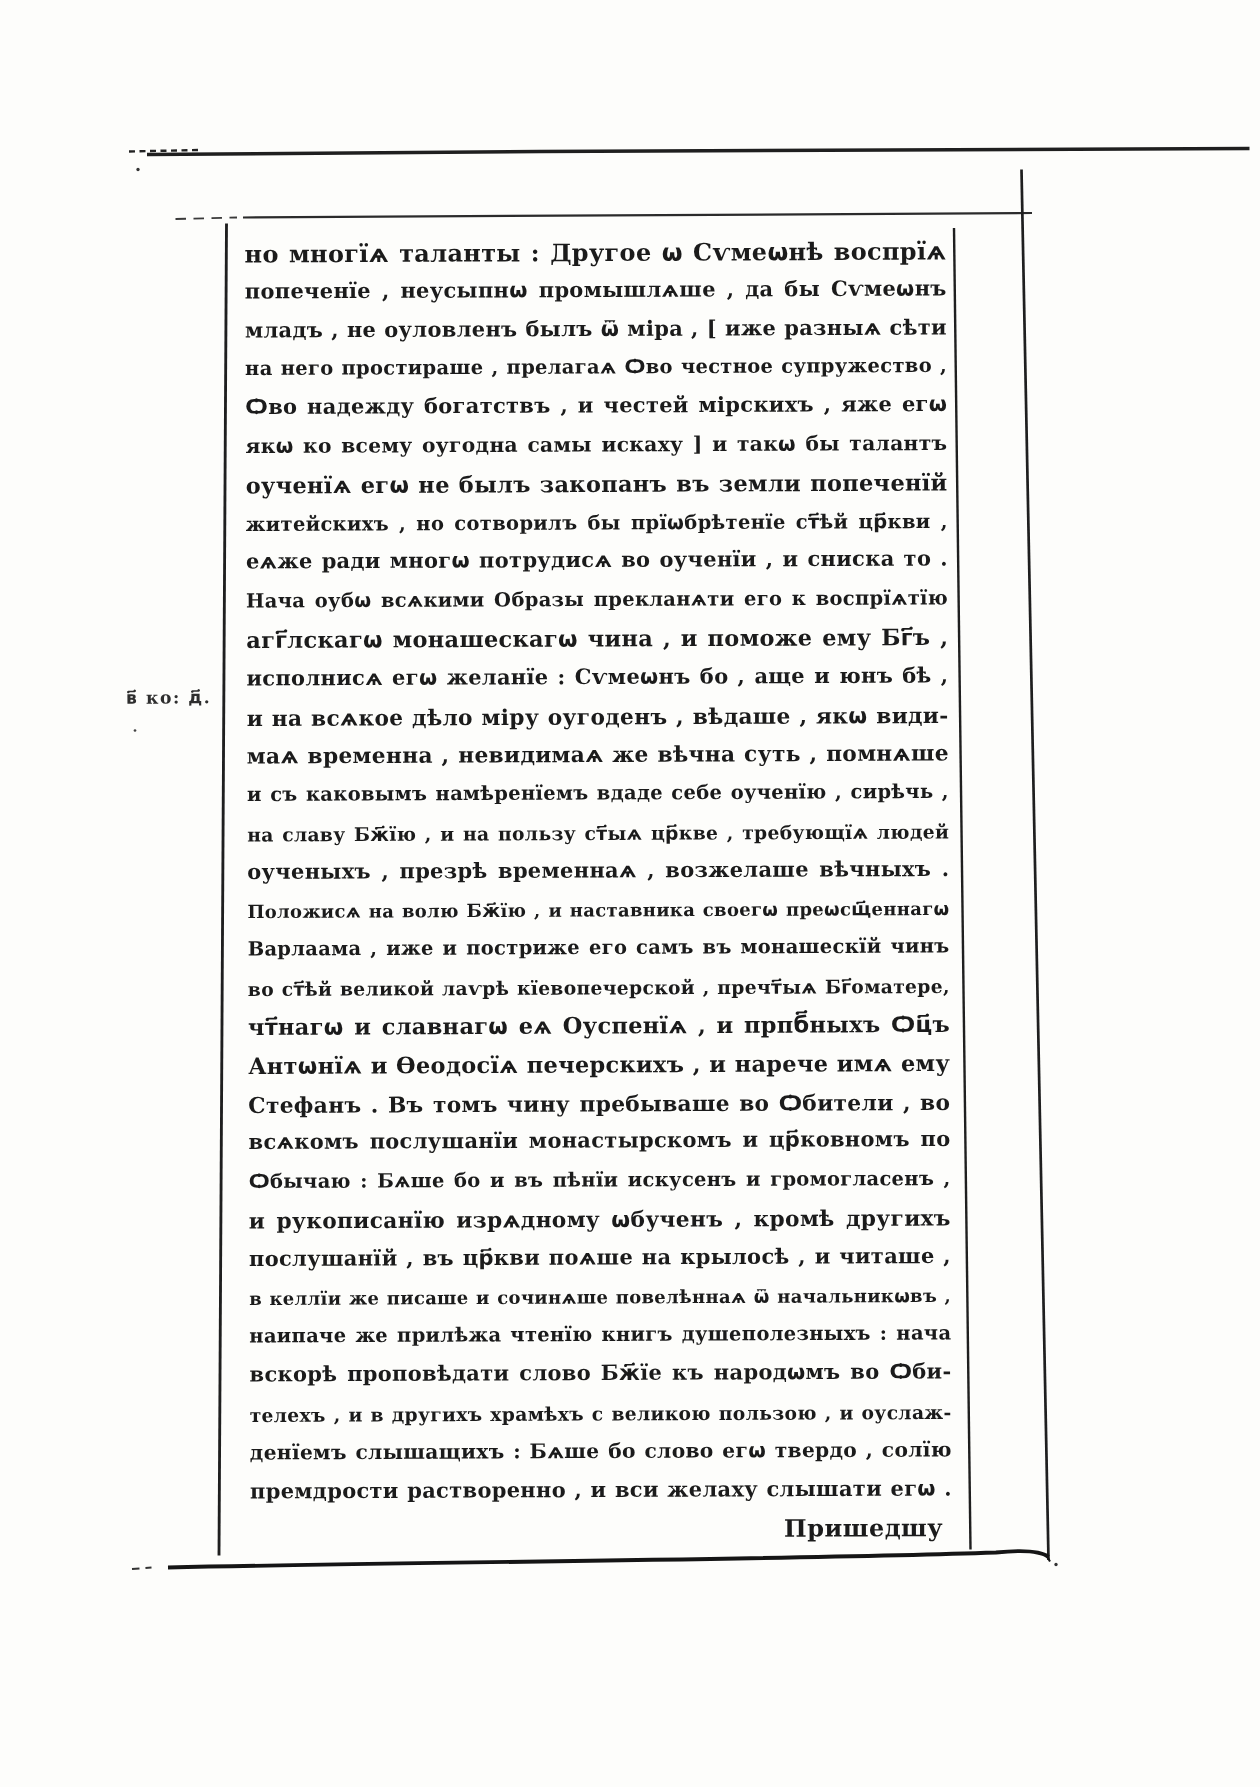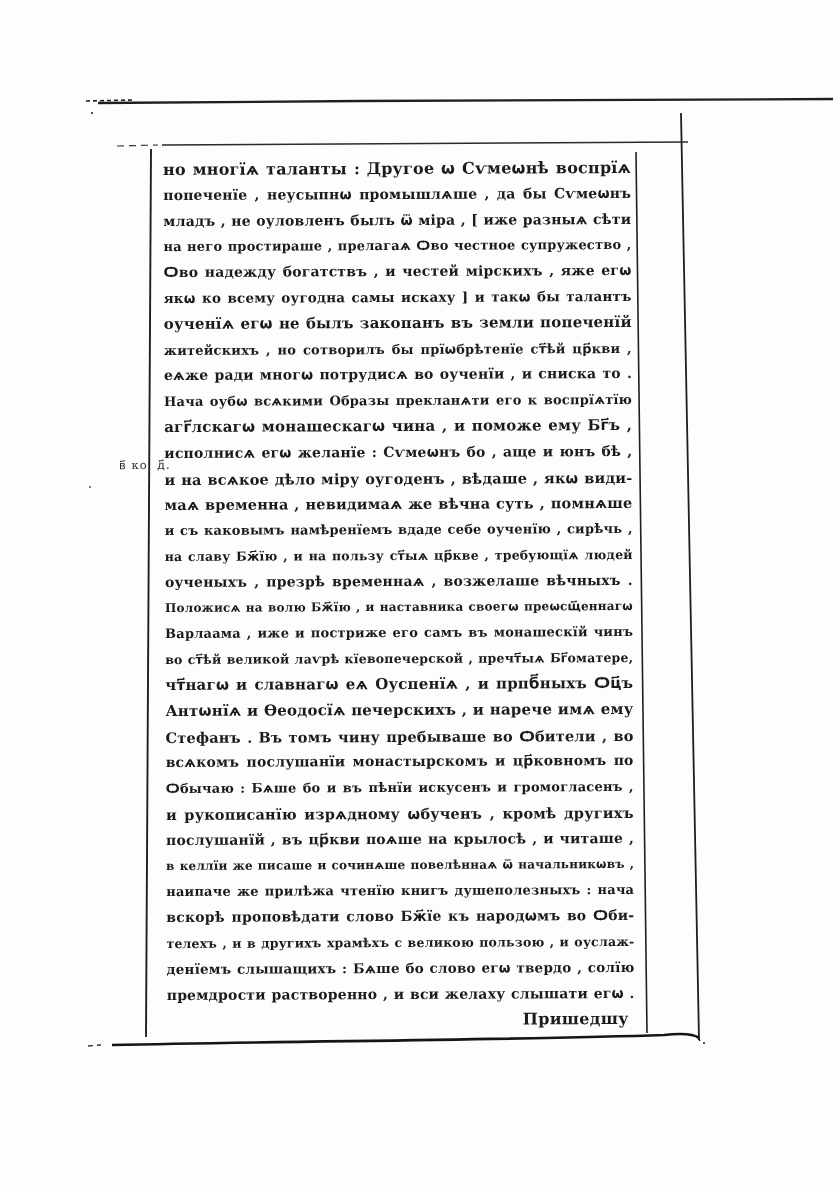--- a/index.html
+++ b/index.html
@@ -36,26 +36,25 @@
     font-weight:700;
     text-align:right;
     padding-right:6px;
     letter-spacing:0.3px;
     color:#1b1b1b;
   }
   .margin-note{
     position:absolute;
     left:84px;top:458px;
     font-size:11.5px;
-    font-weight:400;
+    font-weight:700;
     letter-spacing:1px;
     color:#2e2e2e;
     white-space:nowrap;
     transform:rotate(-0.4deg);
-    margin-left:35px;
   }
 </style>
 </head>
 <body>
 
 <div class="page">
 
   <svg class="rules" viewBox="0 0 840 1191" xmlns="http://www.w3.org/2000/svg">
 
     <path d="M86 101 L132 100" stroke="#222" stroke-width="1.6" stroke-dasharray="4 3" fill="none"></path>

